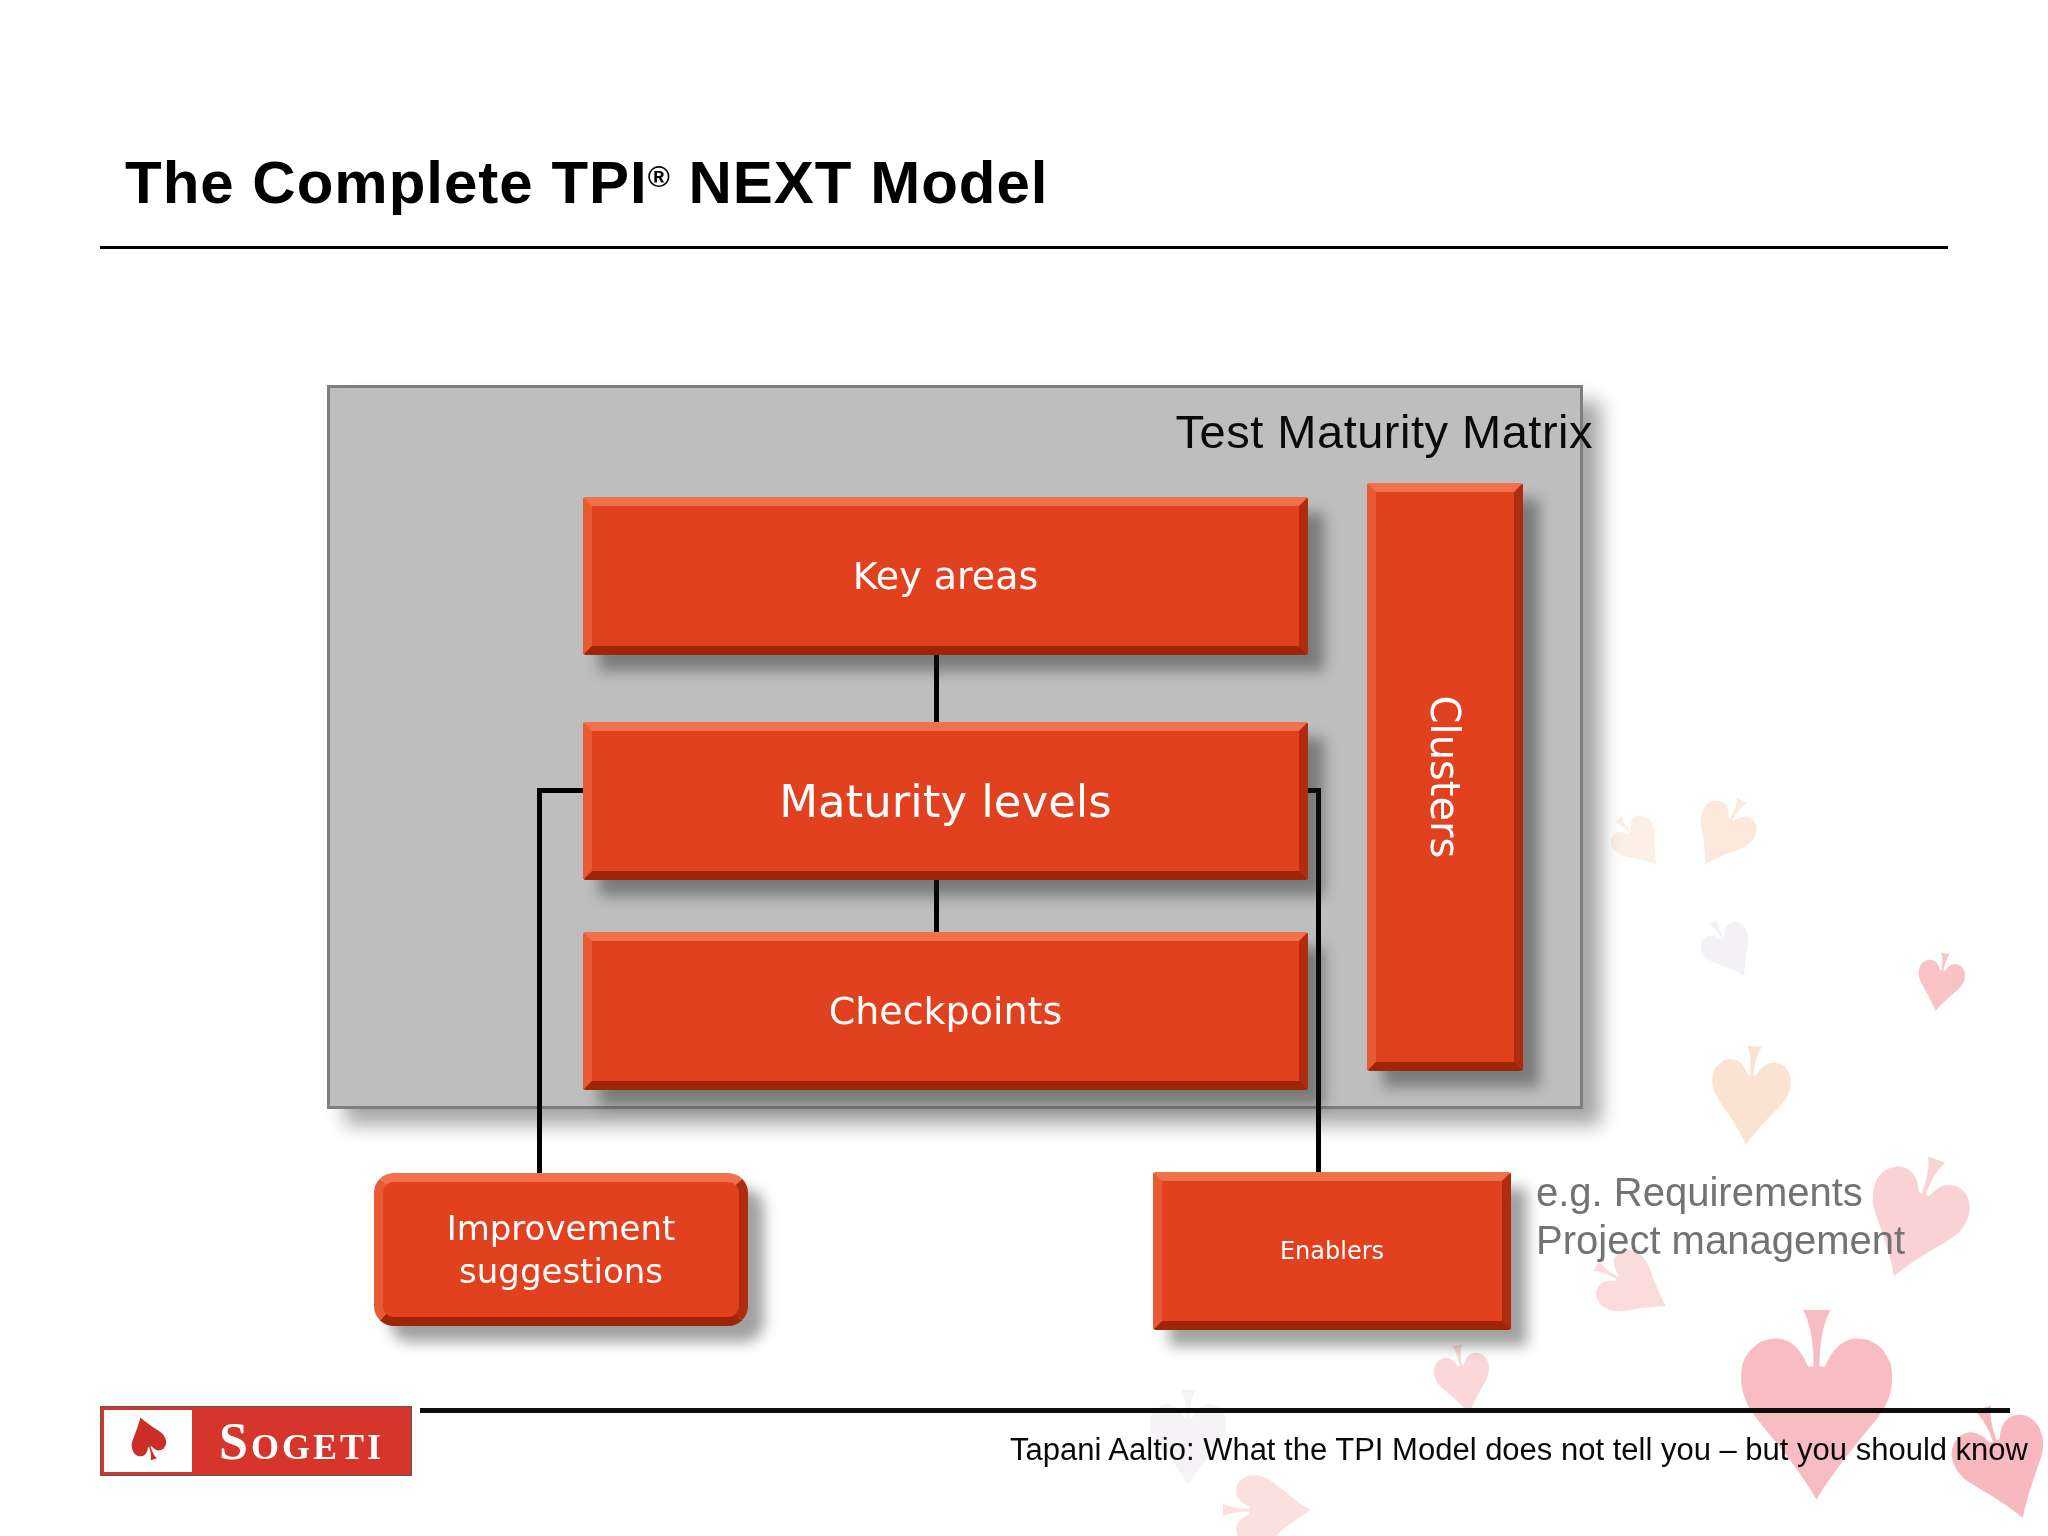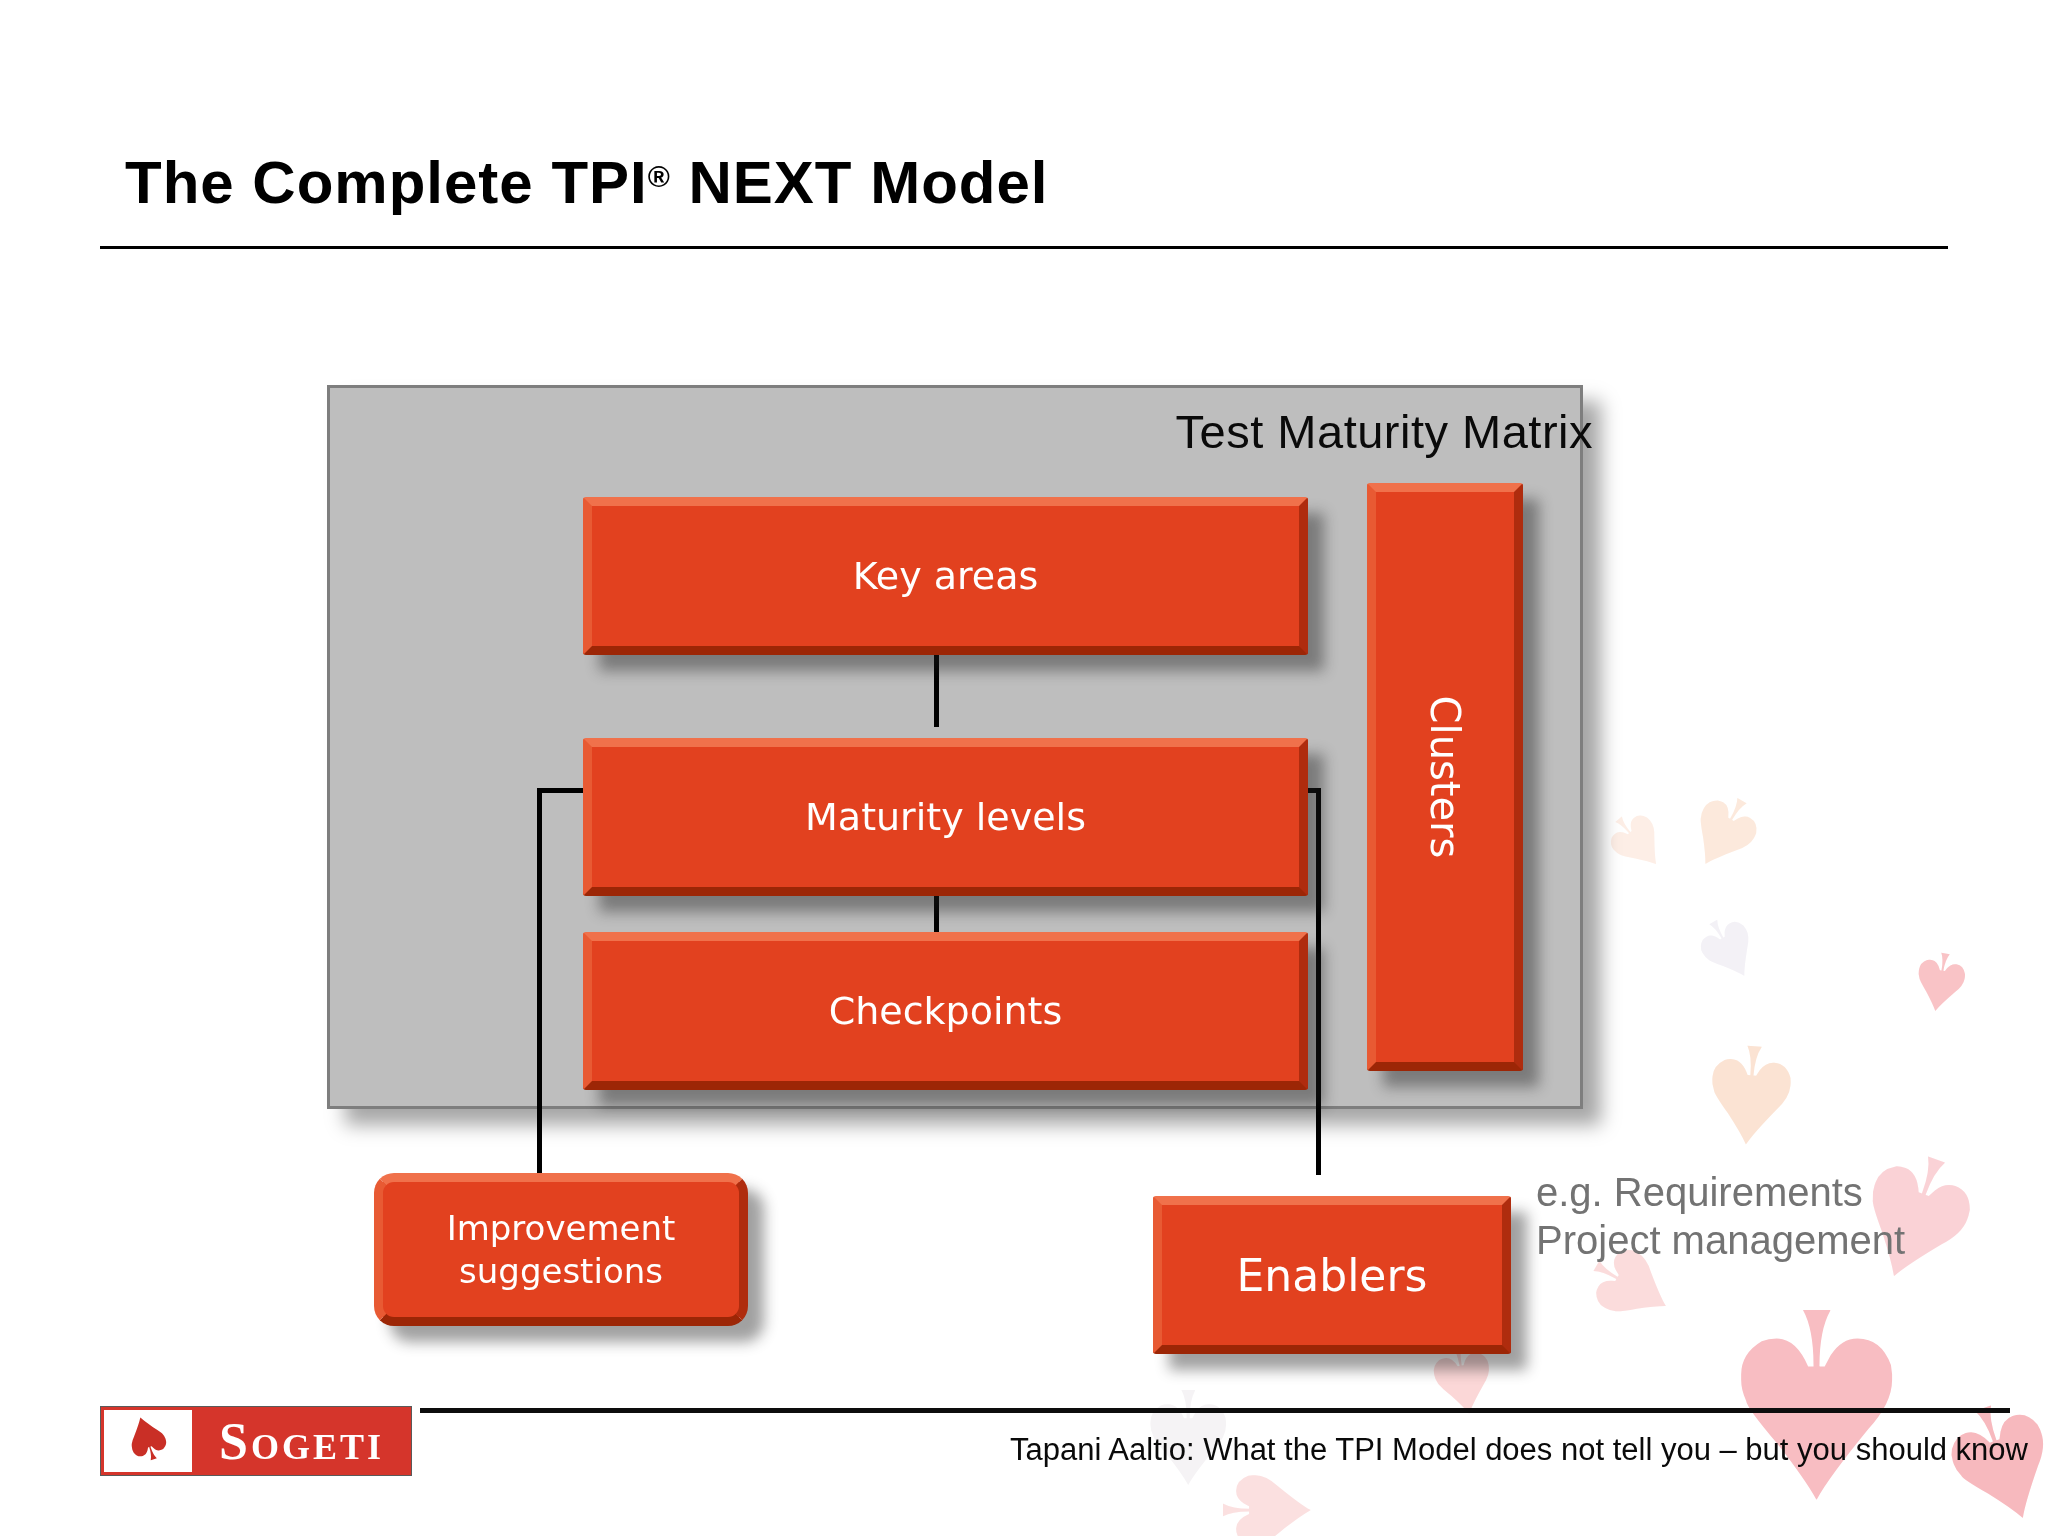--- a/index.html
+++ b/index.html
@@ -42,26 +42,26 @@
     position:absolute; background:#E2411F;
     border:9px solid;
     border-color:#F0714B #AF2C0E #9C2606 #E85A33;
     box-shadow:16px 16px 14px rgba(30,30,30,0.42);
     color:#fff; display:flex; align-items:center; justify-content:center;
     text-align:center; z-index:2;
     font-family:"DejaVu Sans", sans-serif;
     border-radius:3px;
   }
   .box-key        { left:583px;  top:497px;  width:707px; height:140px; font-size:38px; }
-  .box-maturity   { left:583px;  top:738px;  width:707px; height:140px; font-size:38px; }
+  .box-maturity   { left:583px;  top:722px;  width:707px; height:140px; font-size:45px; }
   .box-checkpoints{ left:583px;  top:932px;  width:707px; height:140px; font-size:38px; }
   .box-clusters   { left:1367px; top:483px;  width:138px; height:570px; font-size:40px; }
   .box-clusters .vert { transform:rotate(90deg); white-space:nowrap; }
   .box-improve    { left:374px;  top:1173px; width:336px; height:135px; font-size:34px; line-height:1.25; padding:0 10px;border-radius:20px; }
-  .box-enablers   { left:1153px; top:1172px; width:340px; height:140px; font-size:44px;margin-top:24px; }
+  .box-enablers   { left:1153px; top:1172px; width:340px; height:140px; font-size:24px; }
 
   
   .annotation {
     position:absolute; left:1536px; top:1168px; width:520px;
     font-size:40px; line-height:48px; color:#737373; z-index:3;
   }
 
   
   .logo {
     position:absolute; left:100px; top:1406px; width:310px; height:68px;

